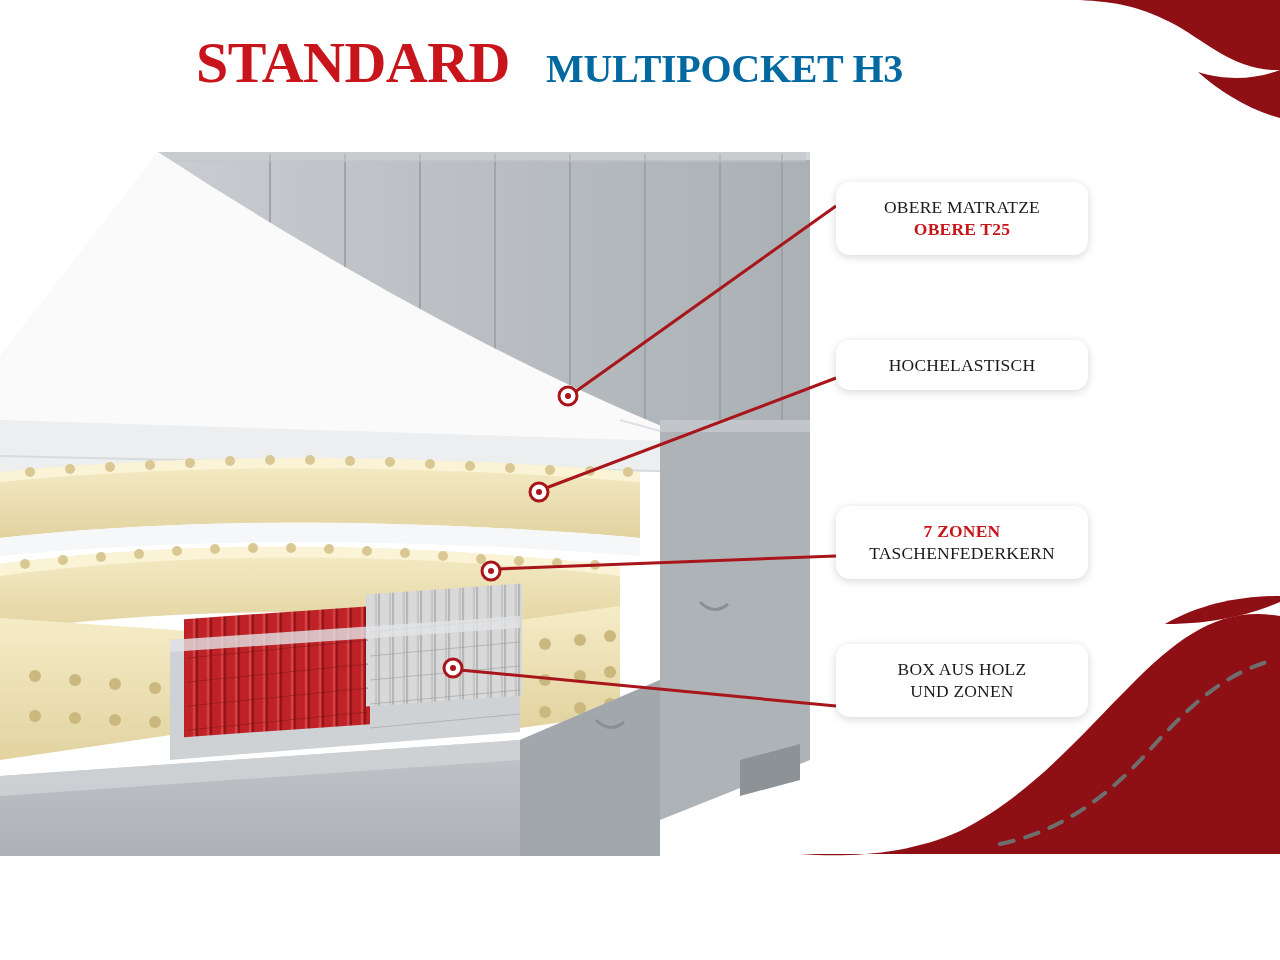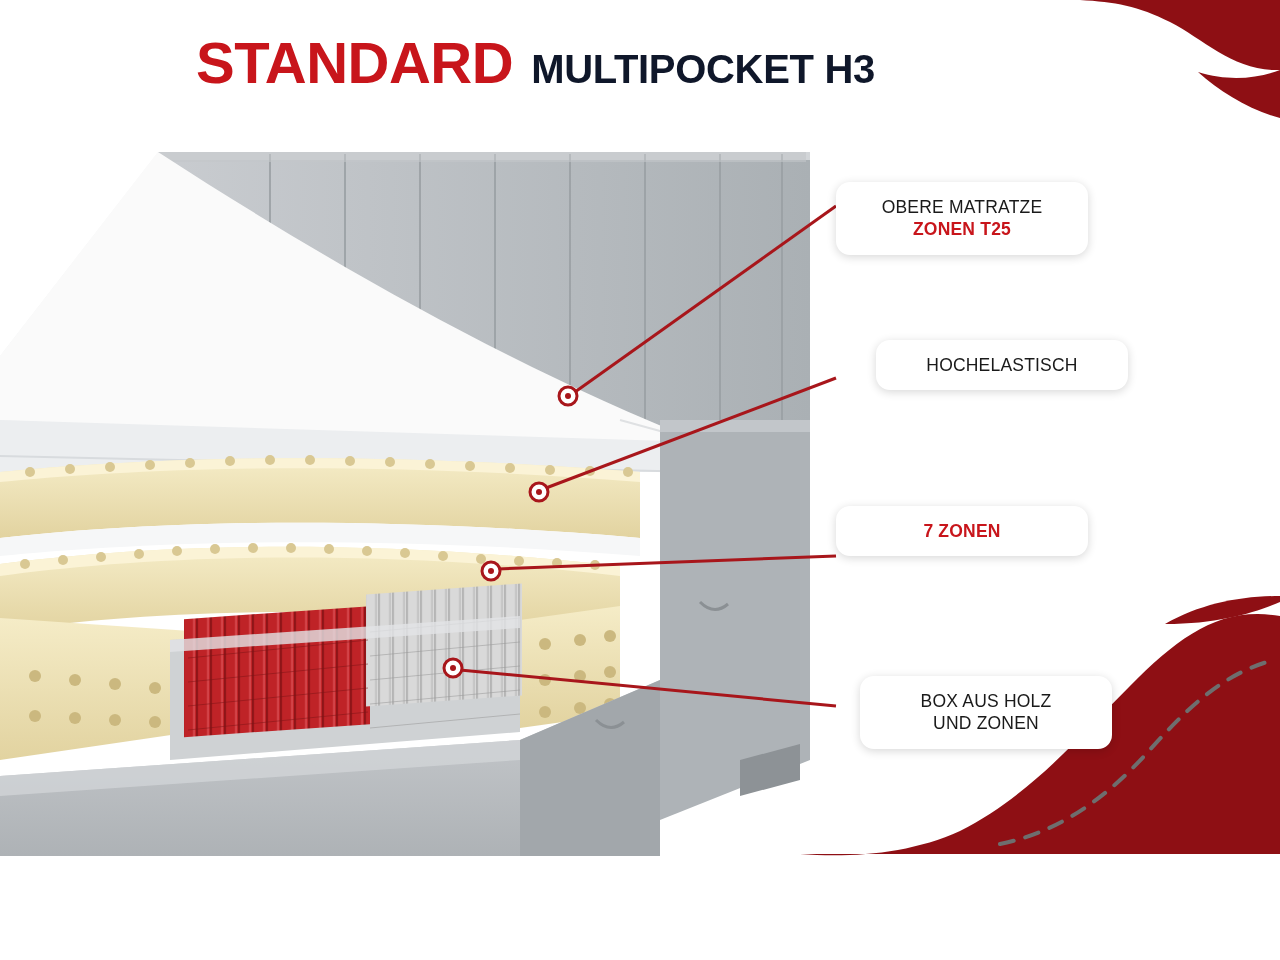--- a/index.html
+++ b/index.html
@@ -9,20 +9,21 @@
   }
   body {
     font-family: "Liberation Sans", sans-serif;
   }
   #stage {
     position: relative;
     width: 1280px;
     height: 856px;
     overflow: hidden;
     background: #ffffff;
+    font-family: Liberation Serif, serif;
   }
 
   
   .corner-svg {
     position: absolute;
     pointer-events: none;
   }
   #corner-top {
     top: 0; right: 0;
     width: 260px; height: 120px;
@@ -44,24 +45,24 @@
   #title-main {
     font-size: 58px;
     font-weight: bold;
     color: #c8151b;
     letter-spacing: -0.5px;
     line-height: 1;
   }
   #title-sub {
     font-size: 40px;
     font-weight: bold;
-    color: #0f172a;
+    color: #0369a1;
     letter-spacing: -0.3px;
     line-height: 1;
-    margin-left: 18px;
+    margin-left: 36px;
   }
 
   
   #illustration {
     position: absolute;
     left: 0;
     top: 120px;
     width: 840px;
     height: 820px;
   }
@@ -79,23 +80,23 @@
   }
   .callout .l1, .callout .l2 {
     display: block;
     font-size: 17.5px;
     letter-spacing: 0.2px;
   }
   .plain { color: #1a1a1a; font-weight: normal; }
   .accent { color: #c8151b; font-weight: bold; }
 
   #callout-1 { left: 836px; top: 182px;  width: 252px; }
-  #callout-2 { left: 836px; top: 340px;  width: 252px; margin-left: 40px; }
+  #callout-2 { left: 836px; top: 340px;  width: 252px; }
   #callout-3 { left: 836px; top: 506px;  width: 252px; }
-  #callout-4 { left: 836px; top: 676px;  width: 252px; margin-left: 24px; }
+  #callout-4 { left: 836px; top: 644px;  width: 252px; }
 
   
   #connectors {
     position: absolute;
     left: 0; top: 0;
     width: 1280px; height: 960px;
     pointer-events: none;
   }
 </style>
 </head>
@@ -301,29 +302,30 @@
       <circle cx="539" cy="492" r="3" fill="#a8161b"></circle>
       <circle cx="491" cy="571" r="9" fill="#ffffff" stroke="#a8161b" stroke-width="3"></circle>
       <circle cx="491" cy="571" r="3" fill="#a8161b"></circle>
       <circle cx="453" cy="668" r="9" fill="#ffffff" stroke="#a8161b" stroke-width="3"></circle>
       <circle cx="453" cy="668" r="3" fill="#a8161b"></circle>
     </g>
   </svg>
 
   <div id="callout-1" class="callout">
     <span class="l1 plain">OBERE MATRATZE</span>
-    <span class="l2 accent">ZONEN T25</span>
+    <span class="l2 accent">OBERE T25</span>
   </div>
 
   <div id="callout-2" class="callout">
     <span class="l1 plain">HOCHELASTISCH</span>
   </div>
 
   <div id="callout-3" class="callout">
     <span class="l1 accent">7 ZONEN</span>
+    <span class="l2 plain">TASCHENFEDERKERN</span>
   </div>
 
   <div id="callout-4" class="callout">
     <span class="l1 plain">BOX AUS HOLZ</span>
     <span class="l2 plain">UND ZONEN</span>
   </div>
 
 </div>
 
 </body></html>

